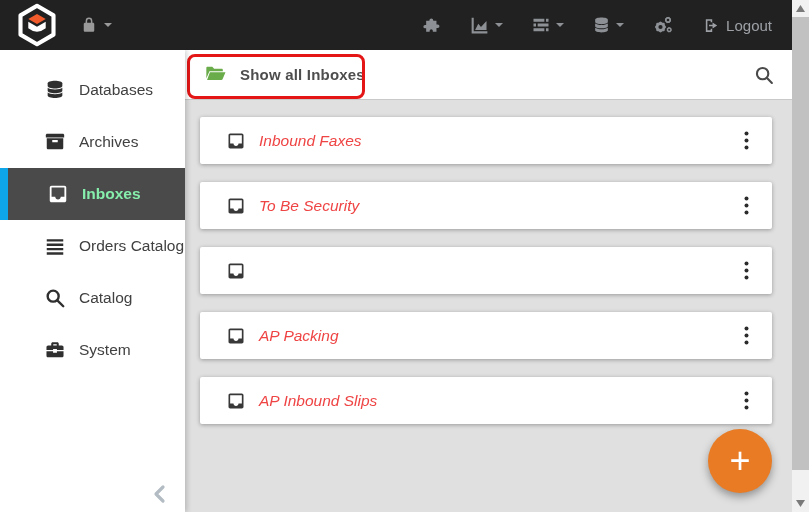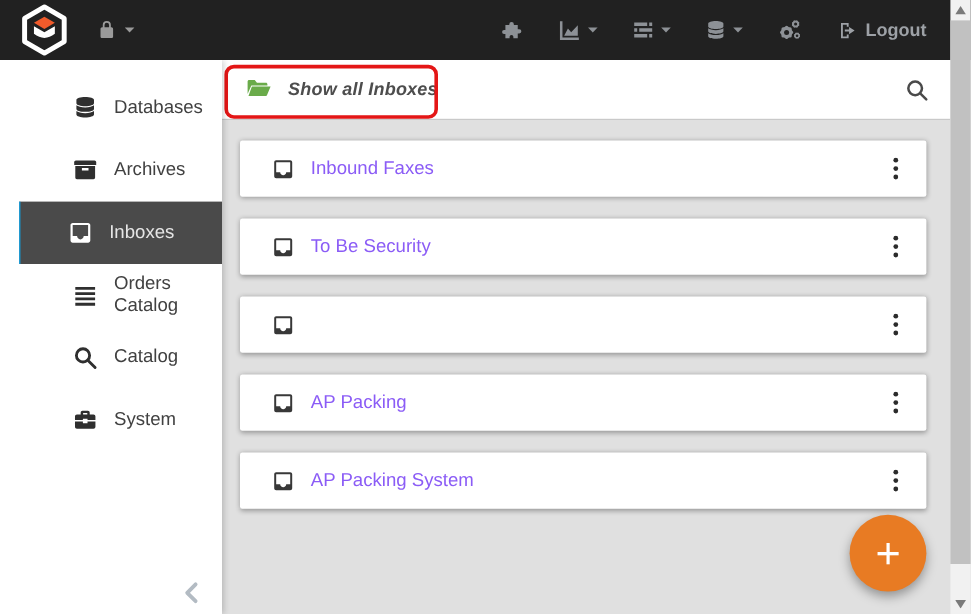--- a/index.html
+++ b/index.html
@@ -13,66 +13,66 @@
   
   .topbar{
     position:absolute;left:0;top:0;width:809px;height:50px;
     background:#212121;display:flex;align-items:center;z-index:5;
   }
   .logo{width:44px;height:44px;margin-left:15px;flex:0 0 auto;}
   .lock-group{display:flex;align-items:center;gap:5px;margin-left:21px;color:#9a9a9a;cursor:pointer;}
   .tb-spacer{flex:1;}
   .tb-right{display:flex;align-items:center;gap:27px;margin-right:37px;color:#8d9196;}
   .tb-item{display:flex;align-items:center;gap:4px;cursor:pointer;color:#8d9196;}
-  .logout{display:flex;align-items:flex-start;gap:6px;color:#9da1a6;font-size:15px;cursor:pointer;font-weight:bold;}
+  .logout{display:flex;align-items:flex-start;gap:6px;color:#9da1a6;font-size:15px;cursor:pointer;}
 
   
   .sidebar{
     position:absolute;left:0;top:50px;width:185px;height:462px;background:#ffffff;
     box-shadow:2px 0 5px rgba(0,0,0,.18);z-index:3;
   }
-  .menu{padding-top:14px;padding-left:16px;}
+  .menu{padding-top:14px;}
   .menu-item{
     height:52px;display:flex;align-items:center;padding-left:44px;
     color:#414141;font-size:15.5px;cursor:pointer;
   }
   .menu-item .mi-icon{width:22px;height:22px;margin-right:13px;color:#2f2f2f;flex:0 0 auto;}
   .menu-item.selected{
-    background:#4a4a4a;color:#e5e5e5;border-left:1px solid #0ea5e9;padding-left:39px;
+    background:#4a4a4a;color:#86efac;border-left:8px solid #0ea5e9;padding-left:39px;font-weight:bold;
   }
   .menu-item.selected .mi-icon{color:#ffffff;}
   .collapse-btn{
     position:absolute;left:148px;bottom:6px;width:24px;height:24px;color:#b3bbc3;cursor:pointer;
   }
 
   
   .main-header{
     position:absolute;left:185px;top:50px;width:607px;height:49px;background:#ffffff;
     border-bottom:1px solid #c9c9c9;z-index:2;
   }
   .show-all-btn{
-    position:absolute;left:18px;top:13px;display:flex;align-items:center;gap:12px;cursor:pointer;font-style:italic;
+    position:absolute;left:18px;top:13px;display:flex;align-items:center;gap:12px;cursor:pointer;
   }
   .show-all-btn .folder{width:25px;height:22px;color:#6aab4a;}
   .show-all-label{font-size:15px;font-weight:bold;color:#4d4d4d;letter-spacing:.2px;}
   .annotation{
     position:absolute;left:2px;top:4px;width:172px;height:39px;
     border:3px solid #e41616;border-radius:8px;pointer-events:none;
   }
   .header-search{position:absolute;right:17px;top:14px;width:22px;height:22px;color:#4a4a4a;cursor:pointer;}
 
   
   .inbox-list{position:absolute;left:200px;top:117px;width:572px;z-index:1;}
   .inbox-card{
     height:47px;margin-bottom:18px;background:#ffffff;border-radius:2px;
     box-shadow:0 1px 4px rgba(0,0,0,.32);display:flex;align-items:center;
     padding:0 14px 0 26px;box-sizing:border-box;cursor:pointer;
   }
   .inbox-card .card-icon{width:20px;height:20px;color:#383838;margin-right:13px;flex:0 0 auto;}
-  .card-label{font-size:15.5px;color:#8b5cf6;}
+  .card-label{font-size:15.5px;color:#ef4444;font-style:italic;}
   .kebab{margin-left:auto;width:24px;height:24px;display:flex;align-items:center;justify-content:center;color:#2b2b2b;cursor:pointer;}
 
   
   .fab{
     position:absolute;left:708px;top:429px;width:64px;height:64px;border-radius:50%;
     background:#e87b23;color:#ffffff;display:flex;align-items:center;justify-content:center;
     font-size:36px;font-weight:400;box-shadow:0 4px 9px rgba(0,0,0,.35);cursor:pointer;z-index:4;line-height:1;
   }
 
   
@@ -294,21 +294,21 @@
           <circle cx="2.5" cy="9.5" r="2"></circle>
           <circle cx="2.5" cy="16.5" r="2"></circle>
         </svg>
     </div>
   </div>
 
   <div class="inbox-card">
     <svg class="card-icon" viewBox="0 0 24 24" fill="currentColor">
         <path d="M19 3H4.99c-1.1 0-1.98.9-1.98 2L3 19c0 1.1.88 2 1.99 2H19c1.1 0 2-.9 2-2V5c0-1.1-.9-2-2-2zm0 12h-4c0 1.66-1.35 3-3 3s-3-1.34-3-3H4.99V5H19v10z"></path>
       </svg>
-    <span class="card-label">AP Packing System</span>
+    <span class="card-label">AP Inbound Slips</span>
     <div class="kebab">
       <svg width="5" height="19" viewBox="0 0 5 19" fill="currentColor">
           <circle cx="2.5" cy="2.5" r="2"></circle>
           <circle cx="2.5" cy="9.5" r="2"></circle>
           <circle cx="2.5" cy="16.5" r="2"></circle>
         </svg>
     </div>
   </div>
 
 </div>

